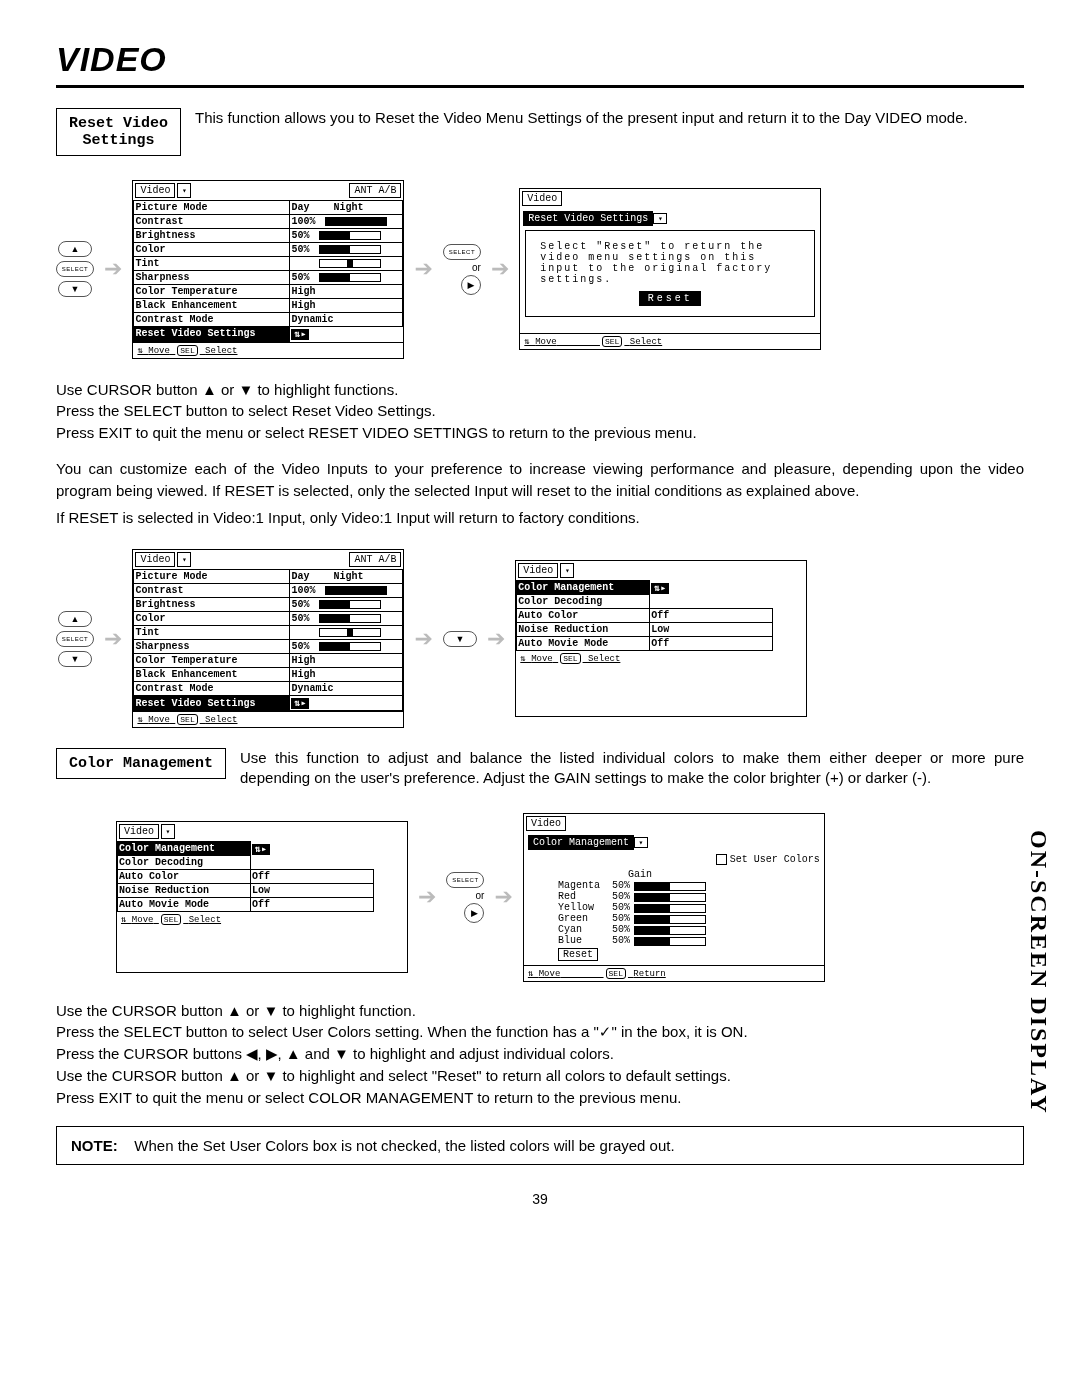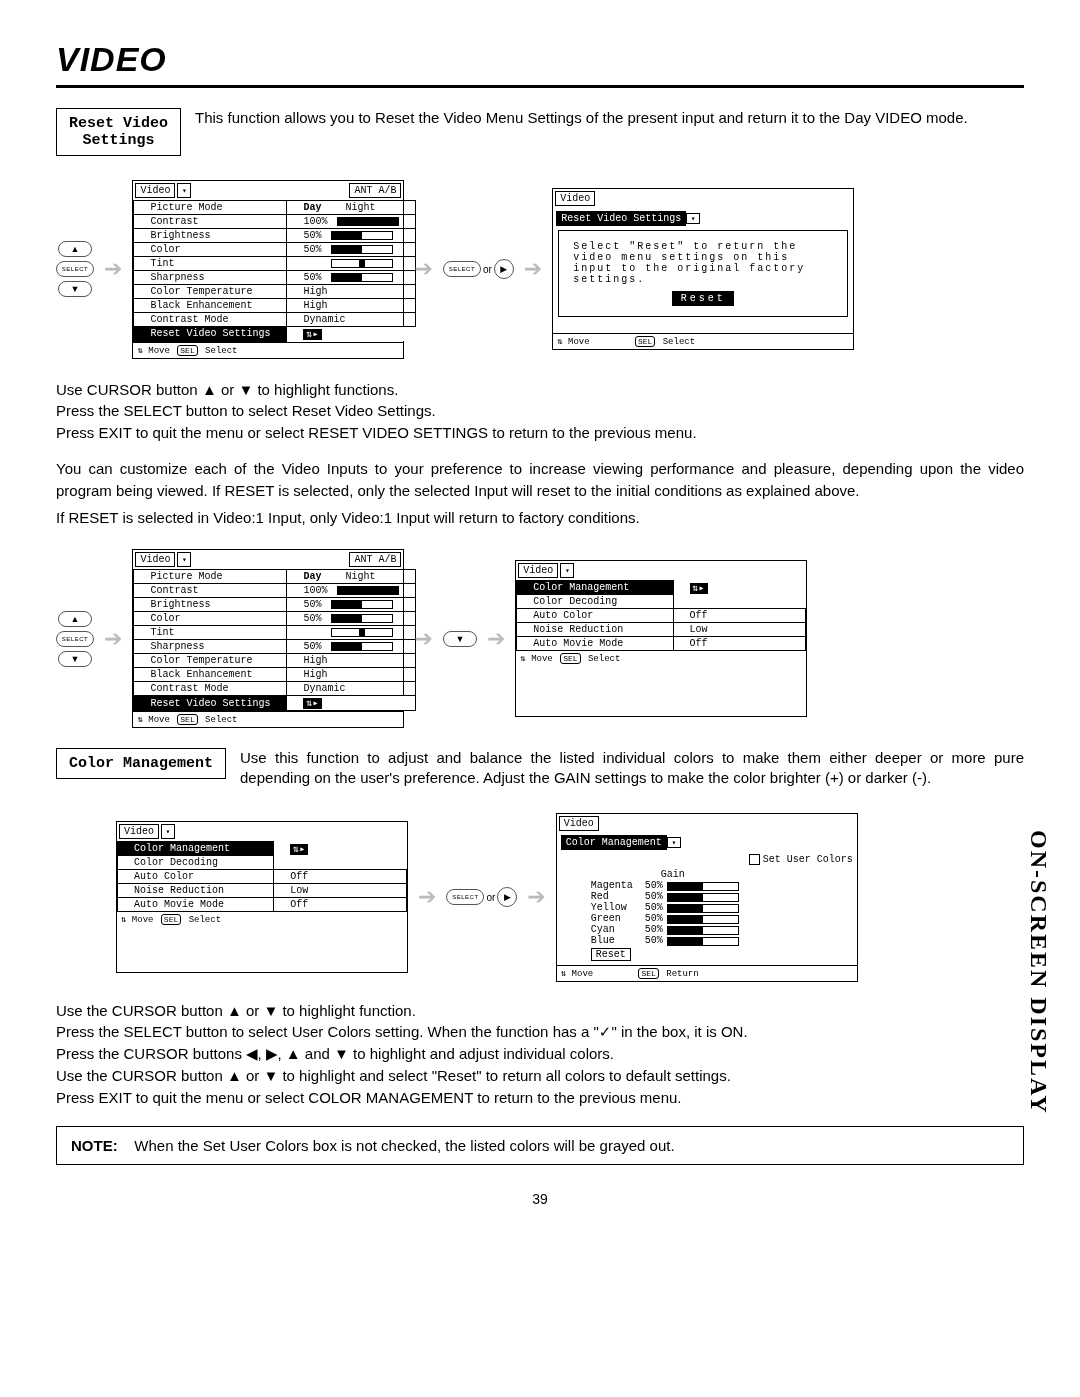--- a/index.html
+++ b/index.html
@@ -11,31 +11,31 @@
 .body-text { font-size:15px; line-height:1.45; margin:6px 0; text-align:justify; }
 .diagram-row { display:flex; align-items:center; gap:10px; margin:8px 0 18px 0; }
 .arrow-col { display:flex; flex-direction:column; align-items:center; gap:4px; }
 .remote-btn { width:32px; height:14px; border:1px solid #555; border-radius:8px; display:flex; align-items:center; justify-content:center; font-size:9px; }
 .select-btn { width:36px; height:14px; border:1px solid #555; border-radius:8px; display:flex; align-items:center; justify-content:center; font-size:6px; letter-spacing:0.5px; font-family:Arial; }
 .osd { border:1px solid #000; font-family:"Courier New", monospace; font-size:10px; background:#fff; }
 .osd-head { display:flex; }
 .osd-title { border:1px solid #000; display:inline-block; padding:1px 4px; margin:2px; }
 .osd-dd { width:12px; border:1px solid #000; margin:2px 2px 2px 0; display:flex; align-items:center; justify-content:center; font-size:8px; }
 .osd table { border-collapse:collapse; width:100%; }
-.osd td { border:1px solid #000; padding:1px 16px; white-space:nowrap; }
+.osd td { border:1px solid #000; padding:1px 1px; white-space:nowrap;font-weight:bold; }
 .osd td.noborder { border:none; border-top:1px solid #000; }
 .osd .bar { display:flex; align-items:center; gap:10px; }
 .osd .bar .track { border:1px solid #000; width:60px; height:7px; position:relative; }
 .osd .bar .fill { background:#000; height:100%; position:absolute; left:0; top:0; }
 .osd .bar .mid { background:#000; height:100%; width:6px; position:absolute; left:50%; top:0; transform:translateX(-50%); }
 .osd .sel-row td { background:#000; color:#fff; }
-.osd .foot { border-top:1px solid #000; padding:2px 4px; font-size:9px; }
+.osd .foot { border-top:1px solid #000; padding:2px 4px; font-size:9px;text-decoration:underline; }
 .osd .sel-btn-mini { display:inline-block; border:1px solid #000; border-radius:3px; padding:0 2px; font-size:8px; margin:0 2px; }
 .gray-arrow { font-size:22px; color:#bbb; }
-.connector-col { display:flex; flex-direction:row; align-items:center; font-size:11px; gap:2px; }
+.connector-col { display:flex; flex-direction:column; align-items:flex-end; font-size:11px; gap:2px; }
 .connector-col .ortxt { font-size:10px; }
 .connector-col .right-btn { width:18px;height:18px;border:1px solid #555;border-radius:50%; display:flex;align-items:center;justify-content:center;font-size:9px; }
 .dialog { border:1px solid #000; padding:10px 14px; font-family:"Courier New", monospace; font-size:10px; letter-spacing:2px; width:260px; }
 .dialog .reset-btn { border:1px solid #000; display:block; width:60px; margin:6px auto 0; text-align:center; padding:1px 0; background:#000; color:#fff; letter-spacing:3px; }
 .sidebar-text { position:absolute; right:28px; top:830px; writing-mode:vertical-rl; font-family: Georgia, serif; font-size:24px; font-weight:bold; letter-spacing:2px; }
 .note-box { border:1px solid #000; padding:10px 14px; font-size:15px; margin-top:18px; }
 .pagenum { text-align:center; font-size:14px; margin-top:26px; }
 .gain-row { display:flex; align-items:flex-end; gap:4px; }
 .gain-label { width:50px; }
 .gain-track { border:1px solid #000; width:70px; height:7px; position:relative; }

